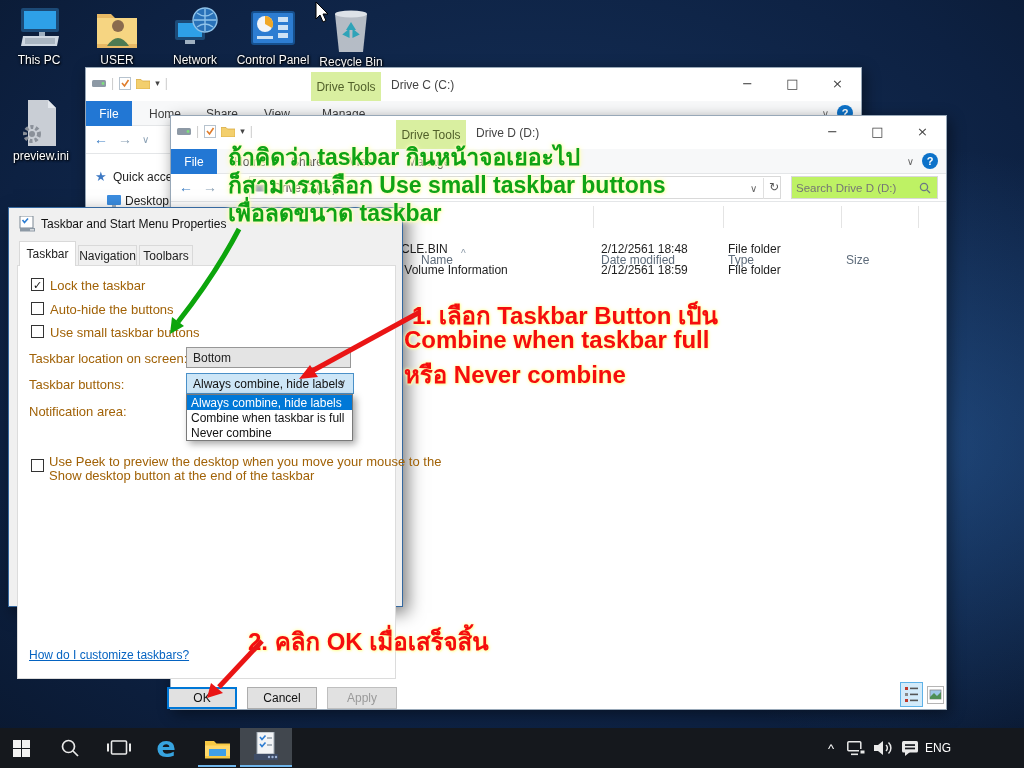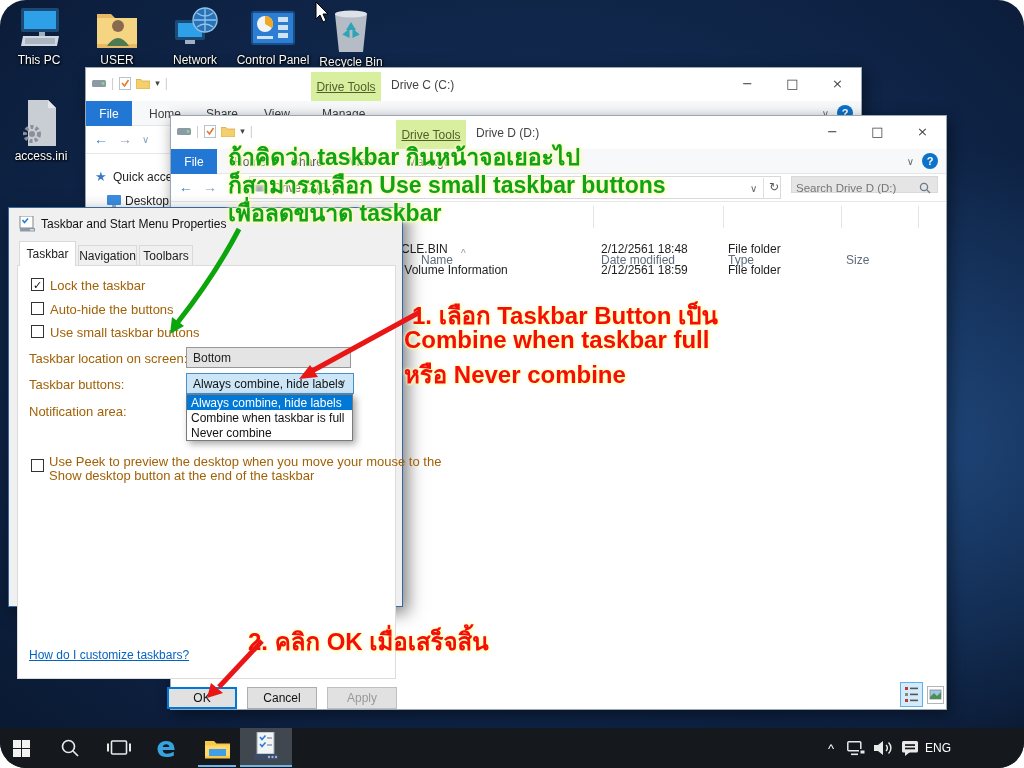--- a/index.html
+++ b/index.html
@@ -2,55 +2,54 @@
 <html><head>
 <meta charset="utf-8">
 <style>
   * { margin:0; padding:0; box-sizing:border-box; }
   html,body { width:1024px; height:768px; overflow:hidden; }
   body { font-family:"Liberation Sans","DejaVu Sans",sans-serif; font-size:12px; color:#222; }
   #screen { position:relative; width:1024px; height:768px; overflow:hidden;
     background:
       radial-gradient(ellipse 620px 480px at 90% 58%, rgba(52,115,188,.42), rgba(10,25,50,0) 62%),
       radial-gradient(ellipse 1000px 760px at 52% 42%, #17345f 0%, #0d2142 55%, #07101f 100%);
-    border-radius: 26px;
   }
   .abs { position:absolute; }
 
   
   .desk-icon { position:absolute; width:78px; text-align:center; color:#fff; z-index:2; }
   .desk-icon .lbl { font-size:12px; text-shadow:1px 1px 2px #000, 0 0 3px #000; margin-top:1px; }
   .desk-icon svg { display:block; margin:0 auto; }
 
   
   .win { position:absolute; background:#fff; border:1px solid #98a8b8; box-shadow:3px 4px 14px rgba(0,0,0,.45); }
   .titlebar { position:absolute; left:0; top:0; right:0; height:33px; background:#fff; }
   .qat { position:absolute; left:6px; top:8px; display:flex; align-items:center; gap:5px; color:#888; }
   .qat .sep { color:#ccc; font-size:12px; }
   .qat .more { font-size:9px; color:#444; }
   .tooltab { position:absolute; top:4px; width:70px; height:29px; background:#d9efa0; color:#51602a;
-             display:flex; align-items:center; justify-content:center; font-size:12px;text-decoration:underline; }
+             display:flex; align-items:center; justify-content:center; font-size:12px; }
   .wtitle { position:absolute; top:10px; font-size:12px; color:#444; white-space:nowrap; }
   .caps { position:absolute; right:1px; top:1px; display:flex; }
   .caps .cap { width:45px; height:29px; display:flex; align-items:center; justify-content:center;
                color:#444; font-size:13px; font-family:"DejaVu Sans",sans-serif; }
   .tabstrip { position:absolute; left:0; top:33px; right:0; height:25px; background:#f7f8f9; border-bottom:1px solid #e4e6e8; }
   .filetab { position:absolute; left:0; top:0; width:46px; height:25px; background:#2277d4; color:#fff;
              display:flex; align-items:center; justify-content:center; font-size:12px; }
   .ribtab { position:absolute; top:0; height:25px; display:flex; align-items:center; color:#3e3e3e; font-size:12px; }
   .strip-right { position:absolute; top:4px; display:flex; gap:8px; align-items:center; }
   .helpdot { width:16px; height:16px; border-radius:50%; background:#0d72c9; color:#fff; font-size:11px; font-weight:bold;
              display:flex; align-items:center; justify-content:center; }
   .chev { color:#666; font-size:10px; }
   .addr-row { position:absolute; left:0; right:0; height:28px; border-bottom:1px solid #e4e6e8; background:#fff; }
   .navbtn { position:absolute; top:5px; font-size:14px; color:#8aa0b4; }
   .navbtn.en { color:#3b7dc4; }
   .addr-box { position:absolute; border:1px solid #d9d9d9; background:#fff; height:23px; top:2px;
               display:flex; align-items:center; font-size:12px; color:#333; }
-  .search-box { position:absolute; border:1px solid #d9d9d9; background:#e5e5e5; height:17px; top:2px; }
+  .search-box { position:absolute; border:1px solid #d9d9d9; background:#bef264; height:23px; top:2px; }
   .search-box input { position:absolute; left:4px; top:1px; width:118px; height:19px; border:none; outline:none;
                       font-size:11.5px; color:#777; font-family:inherit; background:transparent; }
   .colhead { position:absolute; font-size:12px; color:#5d6b7a;margin-top:44px; }
   .coldiv { position:absolute; width:1px; background:#e4e4e4; }
   .frow-text { position:absolute; font-size:12px; color:#1f1f1f; white-space:nowrap; }
   .viewbtn { position:absolute; }
 
   
   .dialog { position:absolute; left:8px; top:207px; width:395px; height:400px; background:#f0f0f0;
             border:1px solid #35689f; box-shadow:5px 6px 16px rgba(0,0,0,.5); z-index:20; }
@@ -146,21 +145,21 @@
     </svg>
     <div class="lbl">Recycle Bin</div>
   </div>
   <div class="desk-icon" style="left:2px;top:98px">
     <svg width="46" height="50" viewBox="0 0 46 50">
       <path d="M10 2 h20 l8 8 v38 h-28 z" fill="#c9ced5"></path>
       <path d="M30 2 l8 8 h-8 z" fill="#e3e7ec"></path>
       <circle cx="14" cy="36" r="7" fill="none" stroke="#8a9099" stroke-width="4" stroke-dasharray="3 2.2"></circle>
       <circle cx="14" cy="36" r="3" fill="#8a9099"></circle>
     </svg>
-    <div class="lbl">access.ini</div>
+    <div class="lbl">preview.ini</div>
   </div>
 
   <div class="win" style="left:85px;top:67px;width:777px;height:141px;z-index:5">
     <div class="titlebar">
       <div class="qat">
         <svg width="14" height="10" viewBox="0 0 14 10">
             <rect x="0" y="2" width="14" height="7" rx="1.5" fill="#8d99a5"></rect>
             <circle cx="11" cy="5.5" r="1.4" fill="#7de07d"></circle>
           </svg>
         <span class="sep">|</span>

